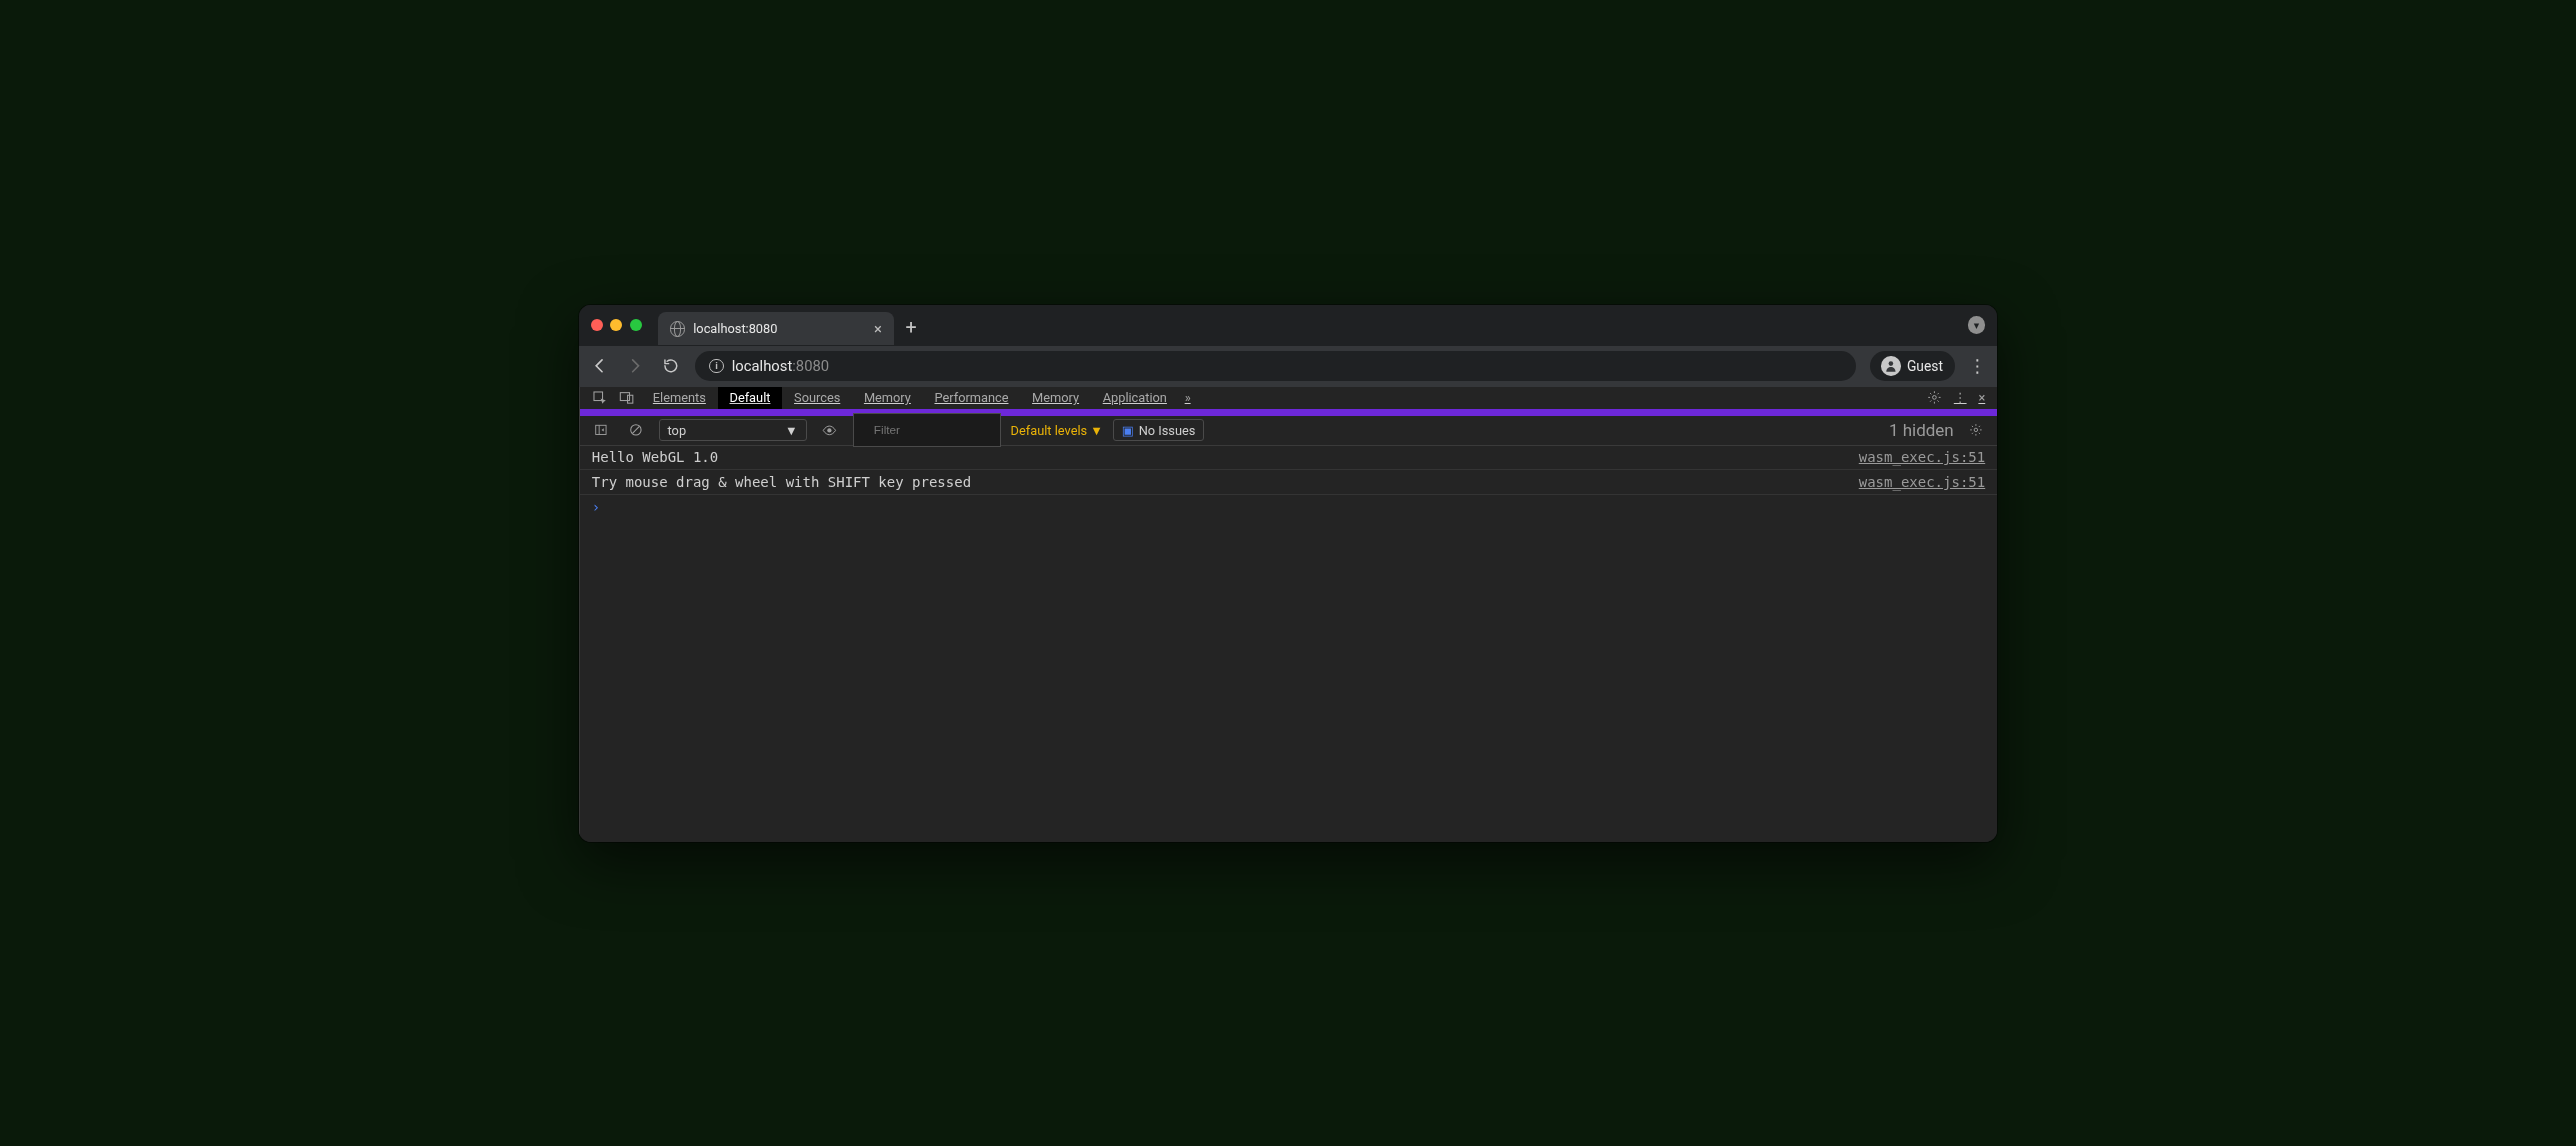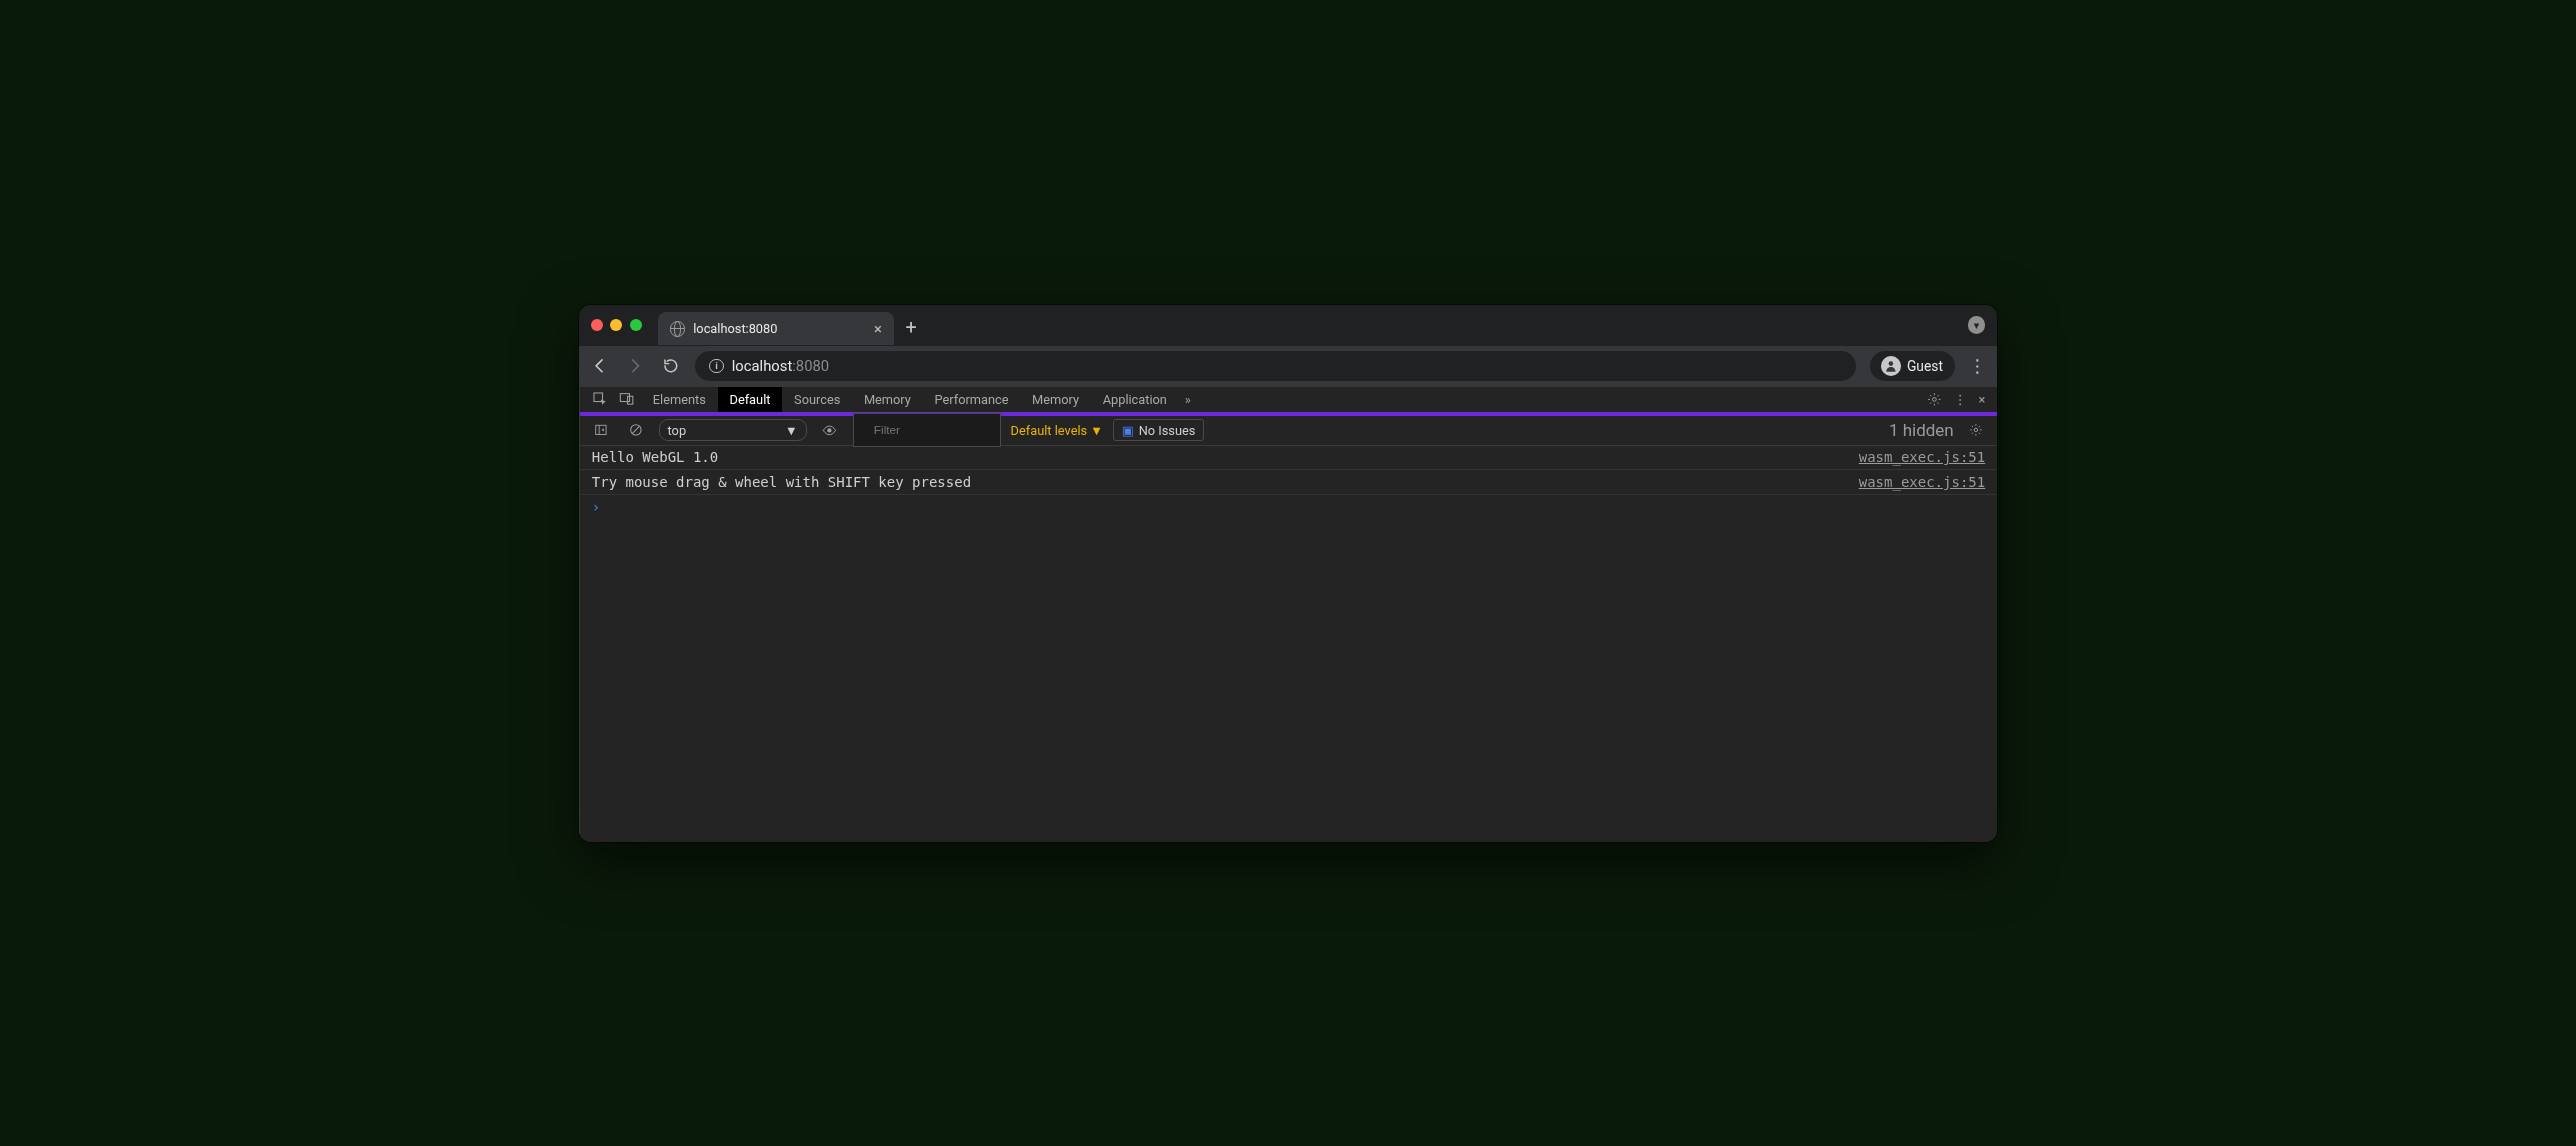--- a/index.html
+++ b/index.html
@@ -186,37 +186,38 @@
     flex:1;
     background:#242424;
     color:#cfcfcf;
     display:flex; flex-direction:column;
     border-left:1px solid #3a3a3a;
     font-size:12.8px;
   }
   .dt-tabs {
     display:flex; align-items:center;
     height:29.5px;
-    border-bottom:4px solid #6d28d9;
+    border-bottom:7px solid #6d28d9;
     padding:0 5.9px;
     gap:0;
+    text-decoration:underline;
   }
   .dt-tab { padding:0 11.8px; height:100%; display:flex; align-items:center; color:#a9a9a9; cursor:pointer; }
   .dt-tab.active { background:#000; color:#fff; }
   .dt-icon { color:#a0a0a0; padding:0 5.9px; cursor:pointer; }
   .dt-tabs .spacer { flex:1; }
   .dt-sub {
     display:flex; align-items:center;
     height:29.5px;
     border-bottom:1px solid #3a3a3a;
     padding:0 7.9px; gap:9.8px;
   }
   .dt-sub .scope {
     display:flex; align-items:center; gap:5.9px;
-    border:1px solid #4a4a4a; border-radius:9px;
+    border:1px solid #4a4a4a; border-radius:3px;
     height:21.7px; padding:0 7.9px;
     min-width:148px;
     color:#cfcfcf;
     justify-content:space-between;
   }
   .dt-sub input.filter {
     background:#1b1b1b; border:1px solid #4a4a4a;
     color:#cfcfcf; height:34px; padding:0 20px;
     font-size:11.8px; width:148px;
   }

